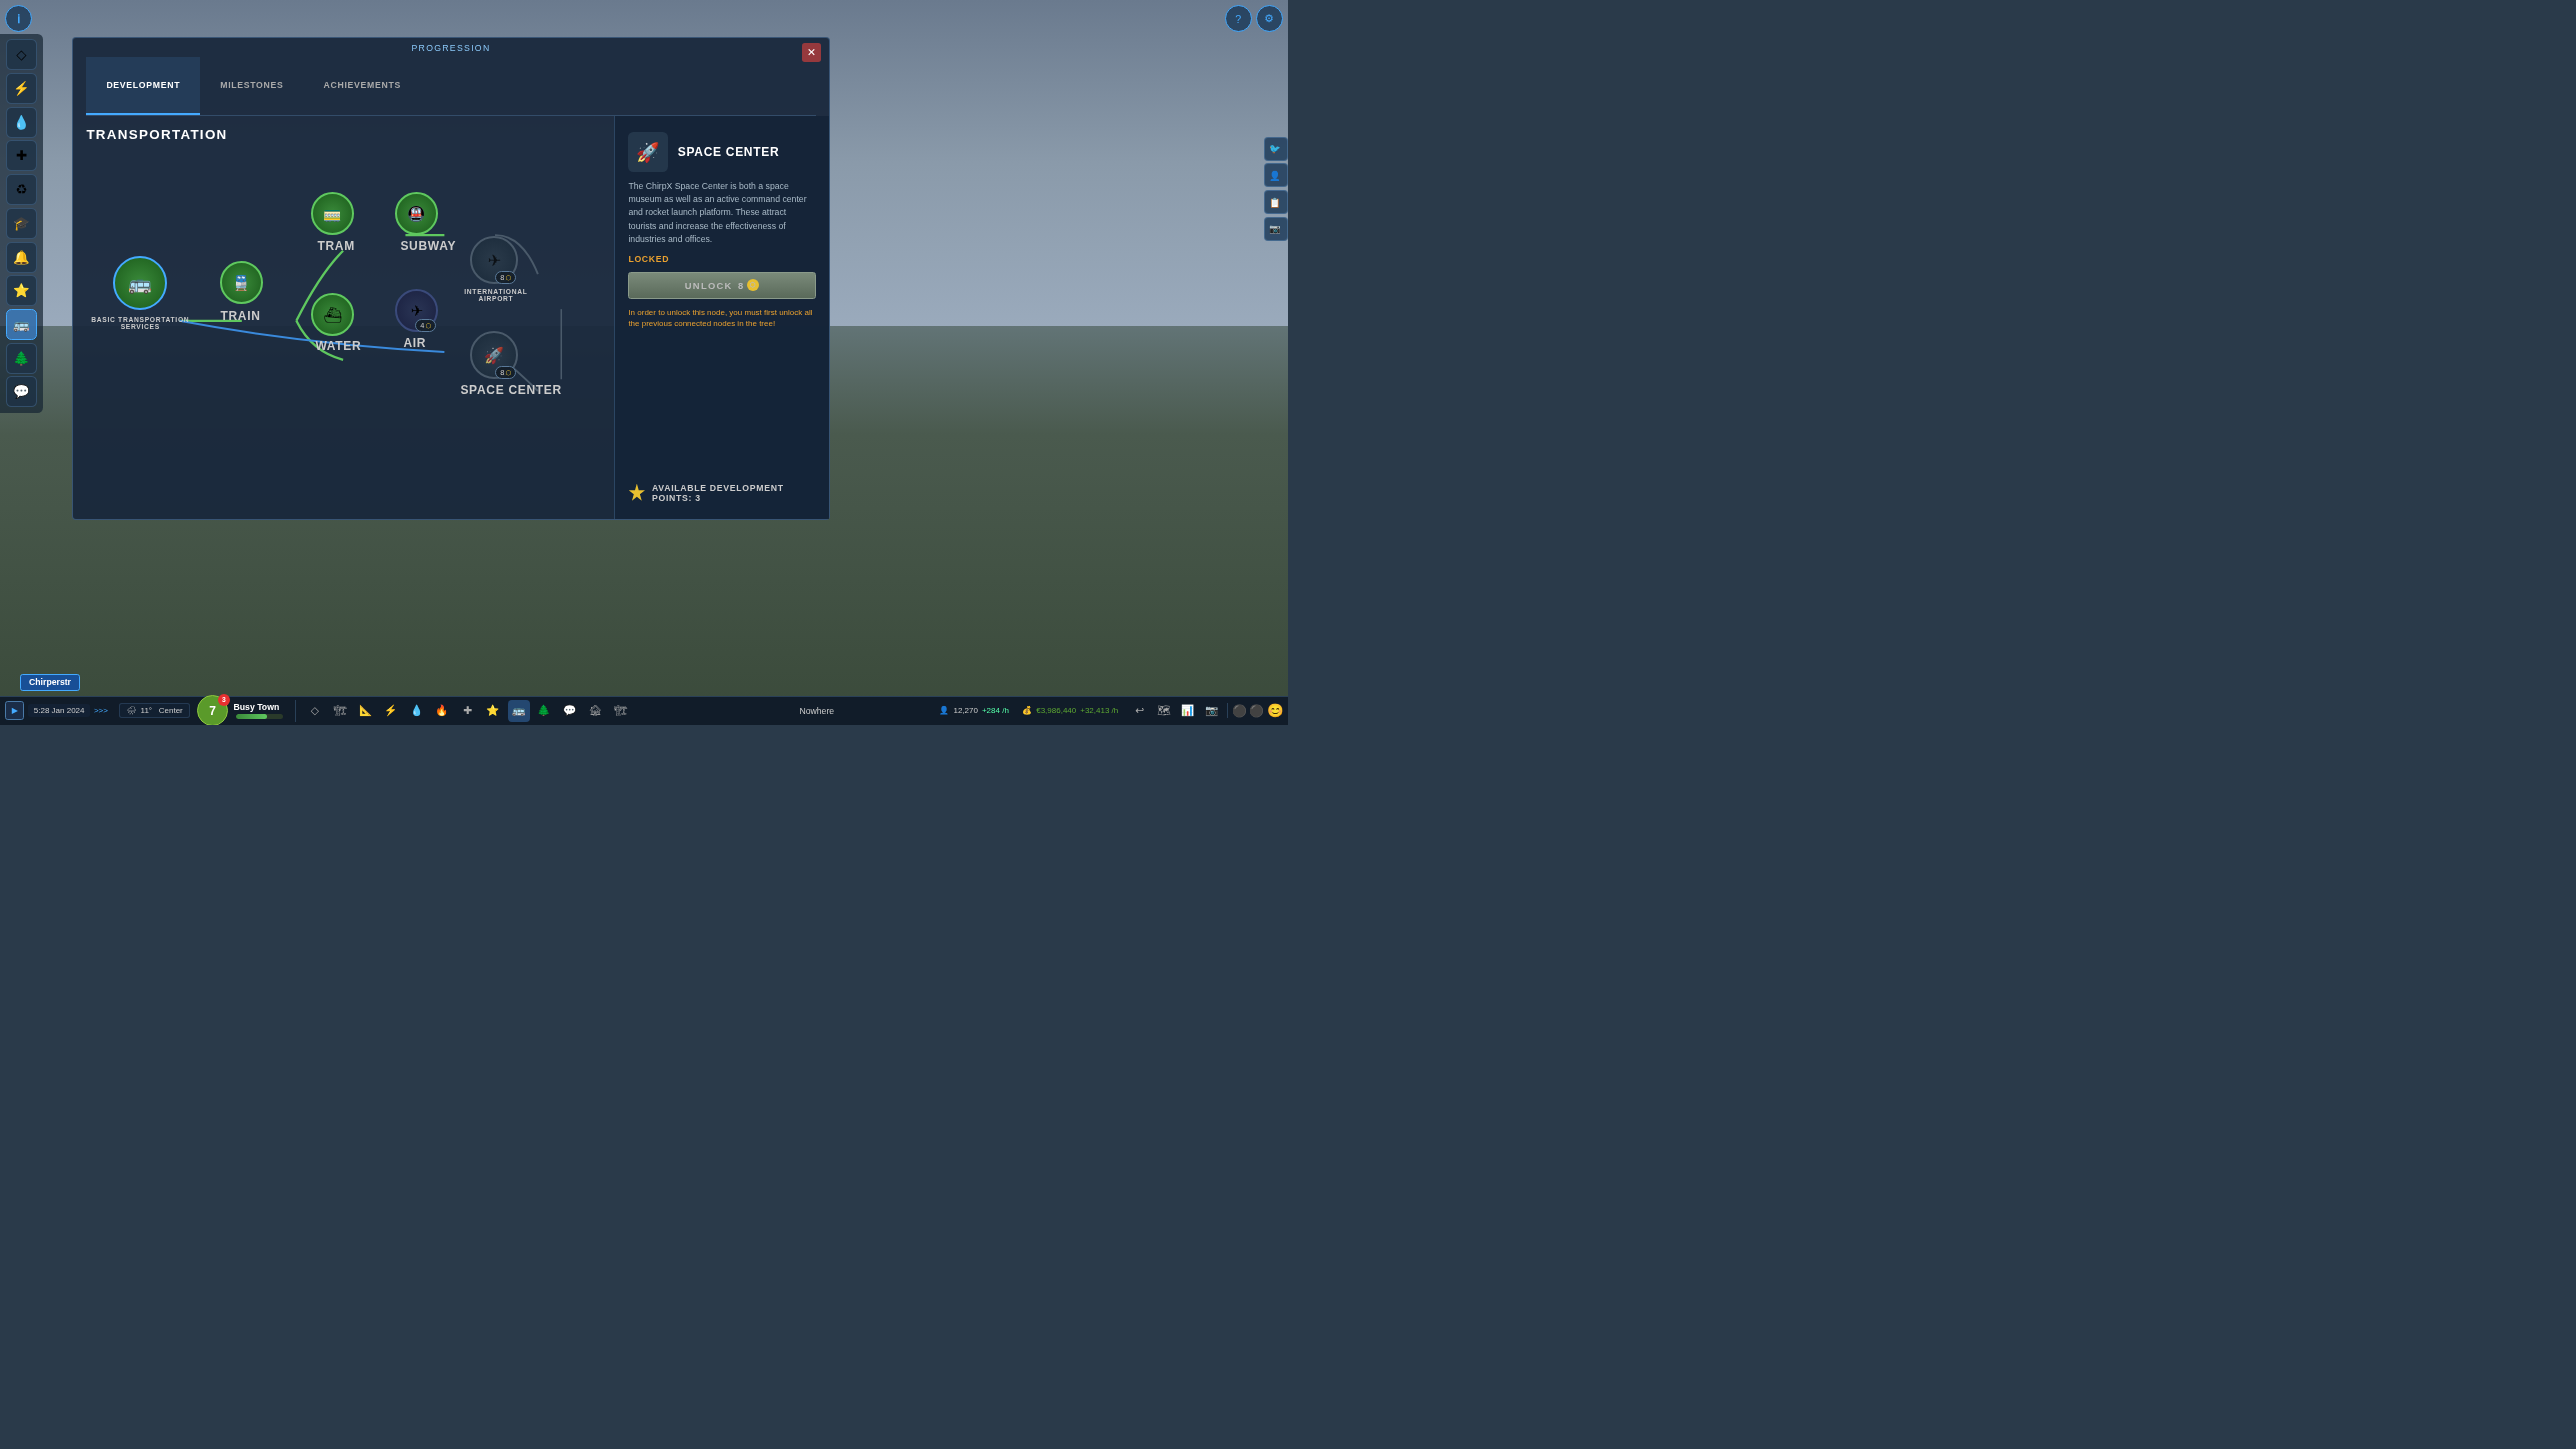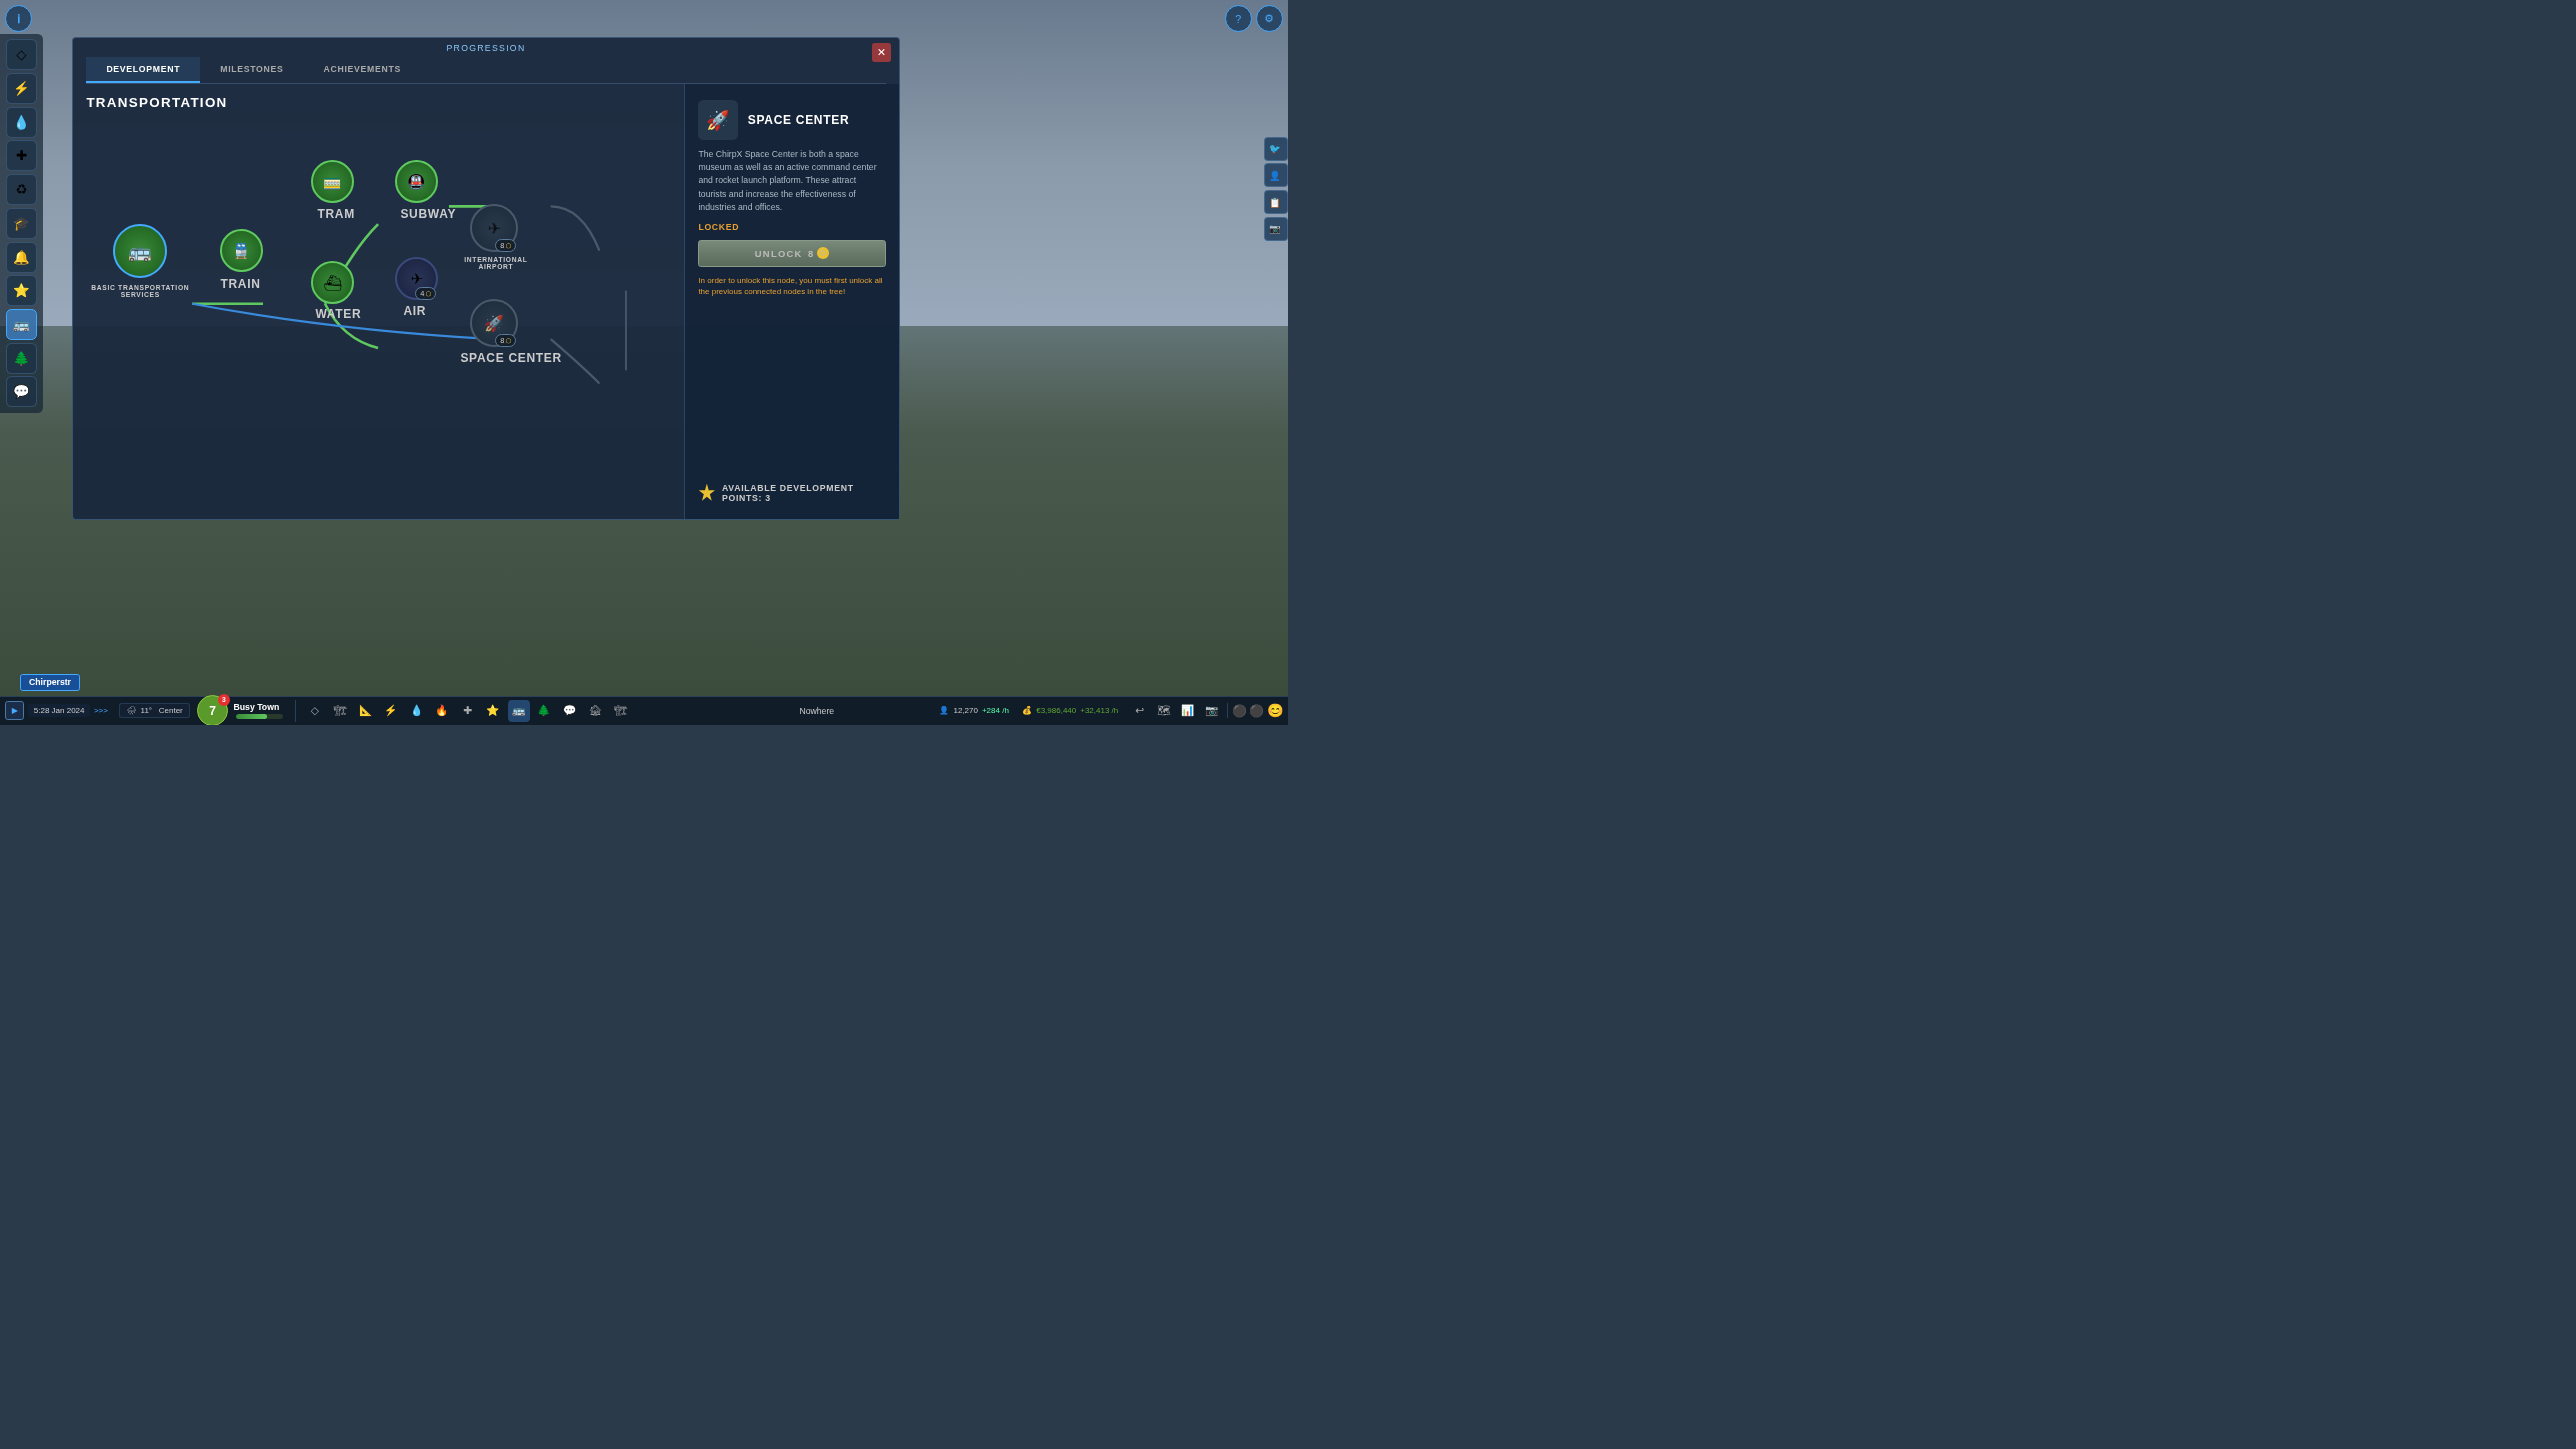--- a/index.html
+++ b/index.html
@@ -75,21 +75,21 @@
     }
     .sidebar-icon.active {
       background: rgba(60,120,180,0.9);
       border-color: #4af;
     }
 
     
     .modal {
       position: absolute;
       left: 72px; top: 37px;
-      width: 828px; height: 483px;
+      width: 758px; height: 483px;
       background: rgba(25,40,60,0.95);
       border: 0.7px solid rgba(100,150,200,0.4);
       border-radius: 4px;
       display: flex; flex-direction: column;
     }
     .modal-header {
       text-align: center;
       padding: 5.4px 0 0;
       color: #8bc8f8;
       font-size: 8.7px;
@@ -103,21 +103,21 @@
       border: none; border-radius: 2.7px;
       color: white; font-size: 10.7px; cursor: pointer;
       display: flex; align-items: center; justify-content: center;
     }
     .modal-tabs {
       display: flex; gap: 0;
       margin: 4px 13.4px 0;
       border-bottom: 0.7px solid rgba(100,150,200,0.3);
     }
     .modal-tab {
-      padding: 7px 20px;
+      padding: 23px 20px;
       font-size: 8.7px; font-weight: bold;
       letter-spacing: 0.7px;
       cursor: pointer;
       color: #aaa;
       border-bottom: 2px solid transparent;
     }
     .modal-tab.active {
       color: #fff;
       border-bottom-color: #4af;
       background: rgba(60,120,180,0.2);

